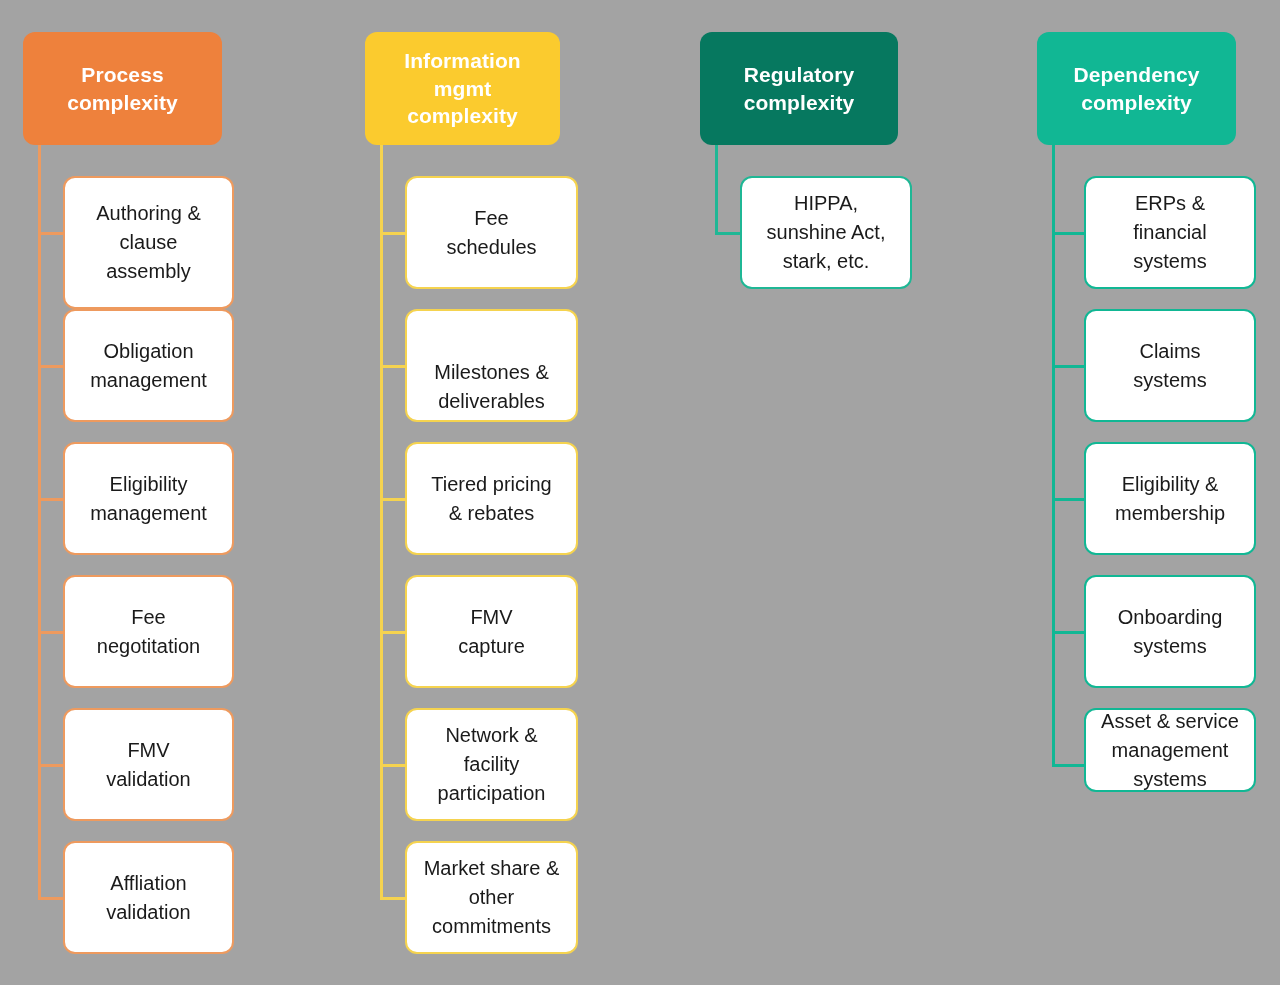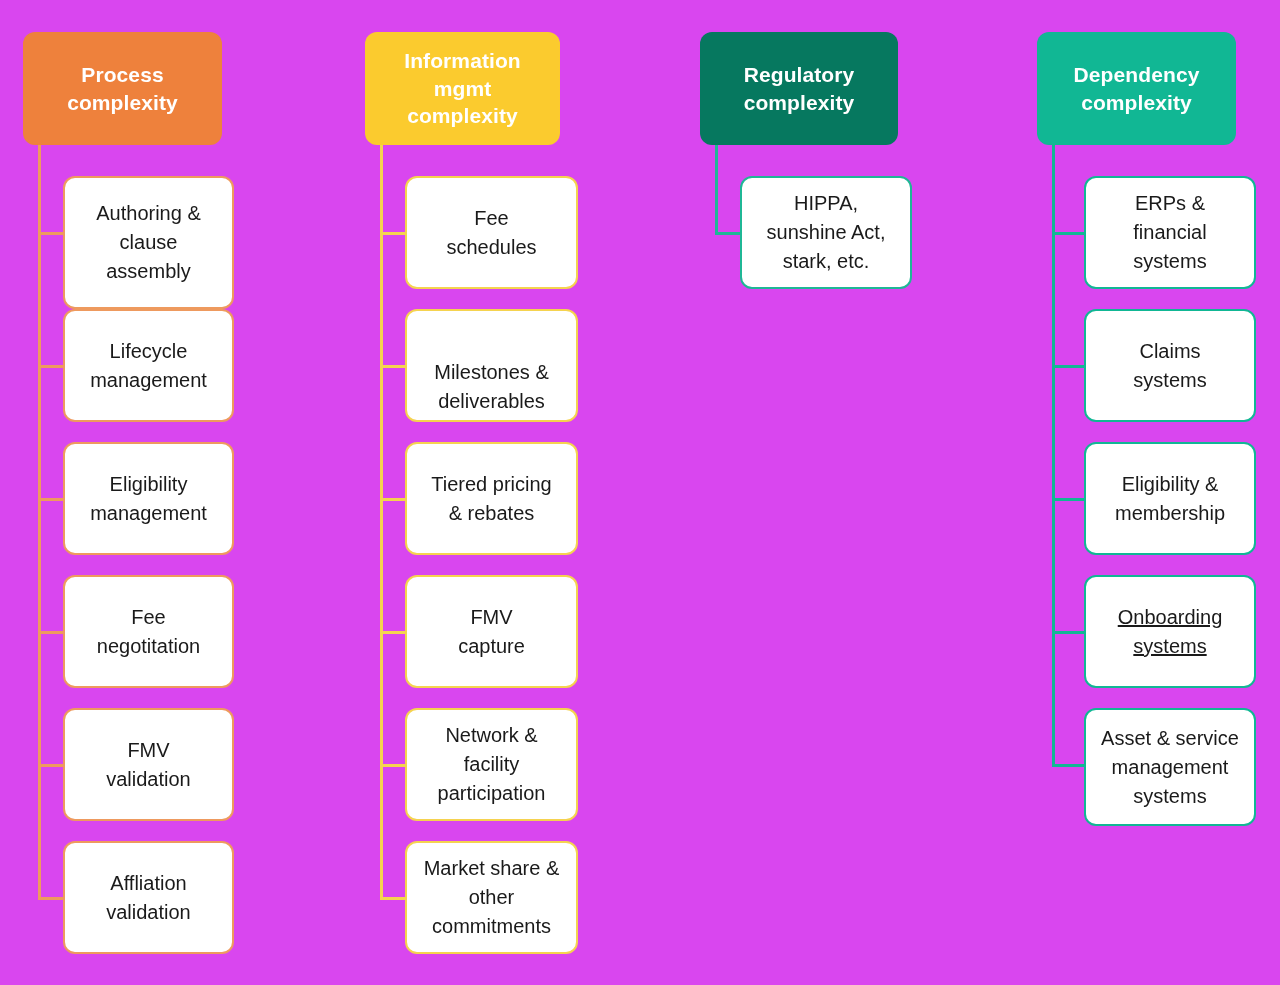--- a/index.html
+++ b/index.html
@@ -72,35 +72,35 @@
   }
 
   .leaf-text {
     display: block;
     white-space: pre-line;
   }
 </style>
 </head>
 <body>
 
-<div id="canvas" style="background: #d946ef;">
+<div id="canvas" style="background: #a3a3a3;">
     <div class="col-header" style="left: 23px; width: 199px; height: 113px; background: rgb(238, 129, 60);">
       <span class="leaf-text">Process
 complexity</span>
     </div>
     <div class="trunk" style="left: 38px; top: 145px; height: 752.5px; background: rgb(238, 154, 94);"></div>
     <div class="stub" style="left: 38px; top: 231.5px; width: 25px; background: rgb(238, 154, 94);"></div>
     <div class="leaf" style="left: 63px; top: 176px; width: 171px; height: 133px; border-color: rgb(238, 154, 94);">
       <span class="leaf-text">Authoring &amp;
 clause
 assembly</span>
     </div>
     <div class="stub" style="left: 38px; top: 364.5px; width: 25px; background: rgb(238, 154, 94);"></div>
     <div class="leaf" style="left: 63px; top: 309px; width: 171px; height: 113px; border-color: rgb(238, 154, 94);">
-      <span class="leaf-text">Lifecycle
+      <span class="leaf-text">Obligation
 management</span>
     </div>
     <div class="stub" style="left: 38px; top: 497.5px; width: 25px; background: rgb(238, 154, 94);"></div>
     <div class="leaf" style="left: 63px; top: 442px; width: 171px; height: 113px; border-color: rgb(238, 154, 94);">
       <span class="leaf-text">Eligibility
 management</span>
     </div>
     <div class="stub" style="left: 38px; top: 630.5px; width: 25px; background: rgb(238, 154, 94);"></div>
     <div class="leaf" style="left: 63px; top: 575px; width: 171px; height: 113px; border-color: rgb(238, 154, 94);">
       <span class="leaf-text">Fee
@@ -180,23 +180,23 @@
     <div class="leaf" style="left: 1084px; top: 309px; width: 172px; height: 113px; border-color: rgb(17, 183, 148);">
       <span class="leaf-text">Claims
 systems</span>
     </div>
     <div class="stub" style="left: 1052px; top: 497.5px; width: 32px; background: rgb(17, 183, 148);"></div>
     <div class="leaf" style="left: 1084px; top: 442px; width: 172px; height: 113px; border-color: rgb(17, 183, 148);">
       <span class="leaf-text">Eligibility &amp;
 membership</span>
     </div>
     <div class="stub" style="left: 1052px; top: 630.5px; width: 32px; background: rgb(17, 183, 148);"></div>
-    <div class="leaf" style="left: 1084px; top: 575px; width: 172px; height: 113px; border-color: rgb(17, 183, 148); text-decoration: underline;">
+    <div class="leaf" style="left: 1084px; top: 575px; width: 172px; height: 113px; border-color: rgb(17, 183, 148);">
       <span class="leaf-text">Onboarding
 systems</span>
     </div>
     <div class="stub" style="left: 1052px; top: 763.5px; width: 32px; background: rgb(17, 183, 148);"></div>
-    <div class="leaf" style="left: 1084px; top: 708px; width: 172px; height: 118px; border-color: rgb(17, 183, 148); text-align: center;">
+    <div class="leaf" style="left: 1084px; top: 708px; width: 172px; height: 84px; border-color: rgb(17, 183, 148); text-align: center;">
       <span class="leaf-text">Asset &amp; service
 management
 systems</span>
     </div>
   </div>
 
 </body></html>

